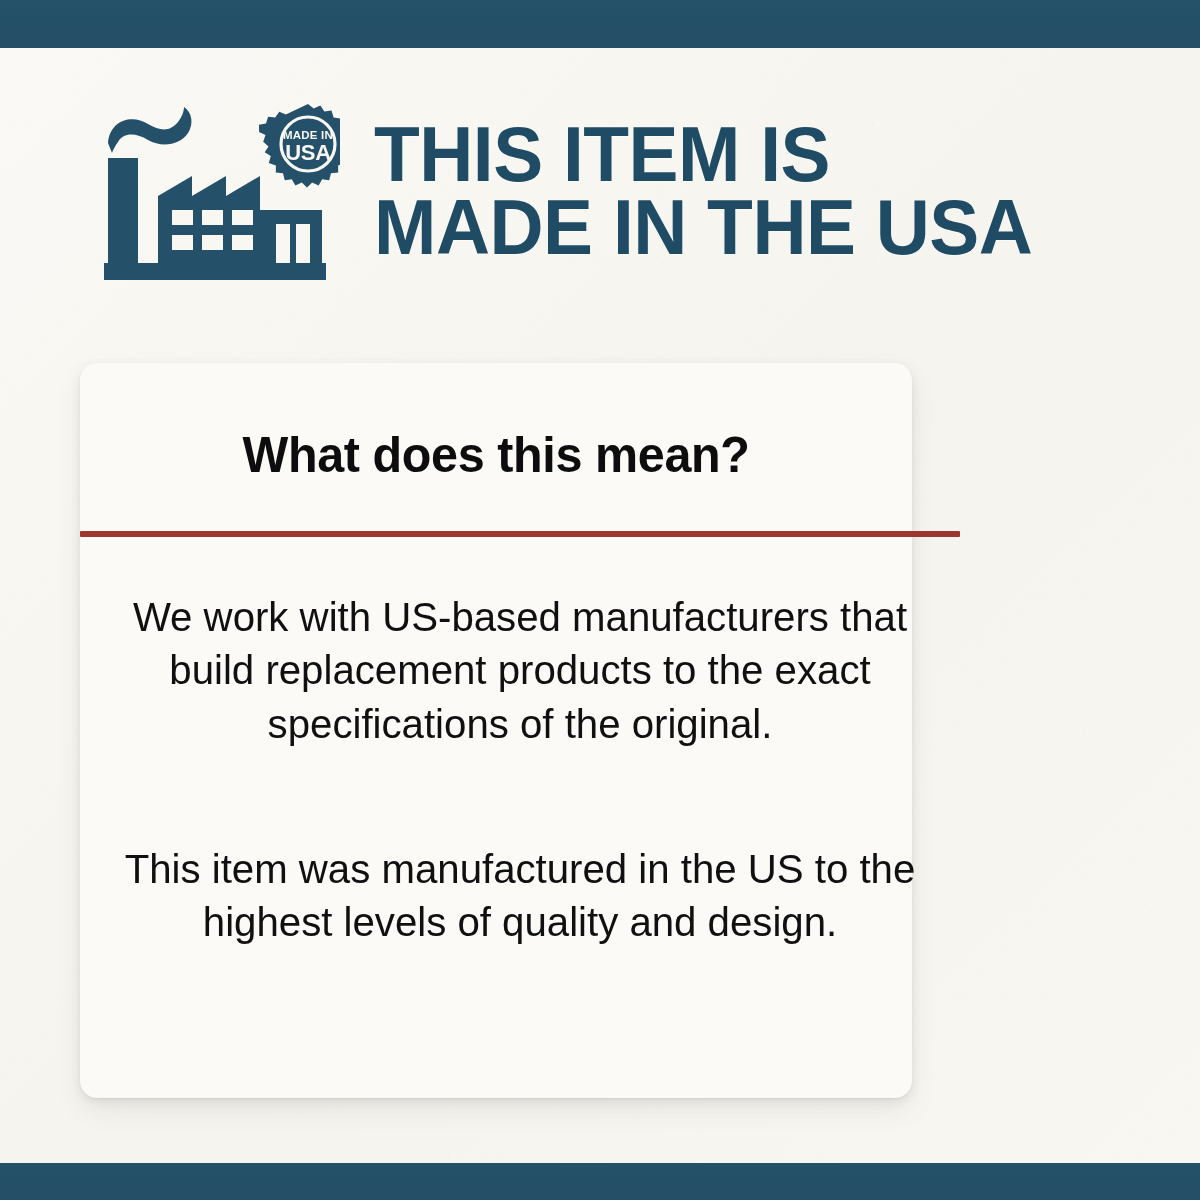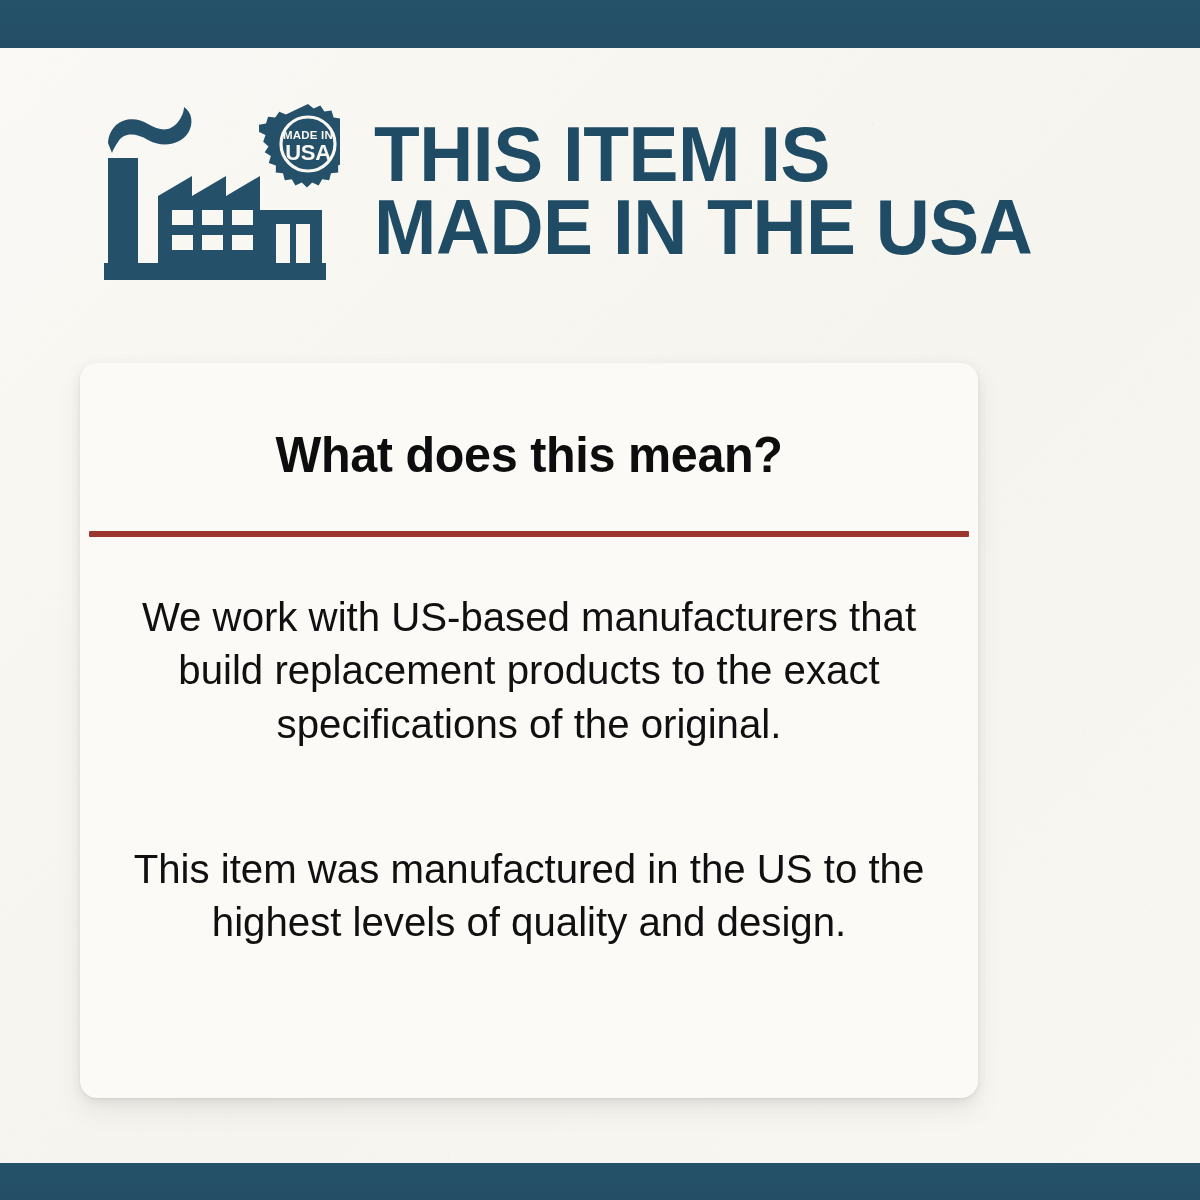--- a/index.html
+++ b/index.html
@@ -79,21 +79,21 @@
   #header-title .line {
     white-space: nowrap;
     display: block;
   }
 
   
   #info-card {
     position: absolute;
     left: 80px;
     top: 363px;
-    width: 898px;
+    width: 832px;
     height: 735px;
     background: #fbfaf7;
     border-radius: 17px;
     box-shadow:
       0 3px 10px rgba(90,90,85,0.10),
       0 12px 26px rgba(90,90,85,0.10),
       0 1px 2px rgba(120,120,115,0.10);
     box-sizing: border-box;
     padding: 0;
   }

